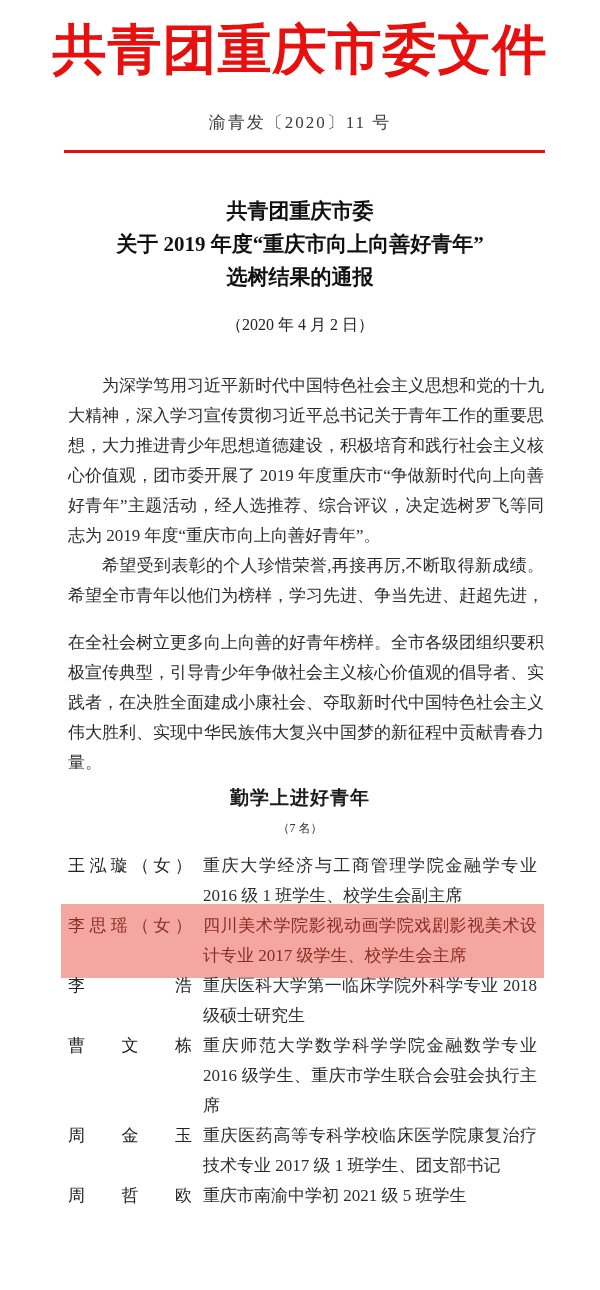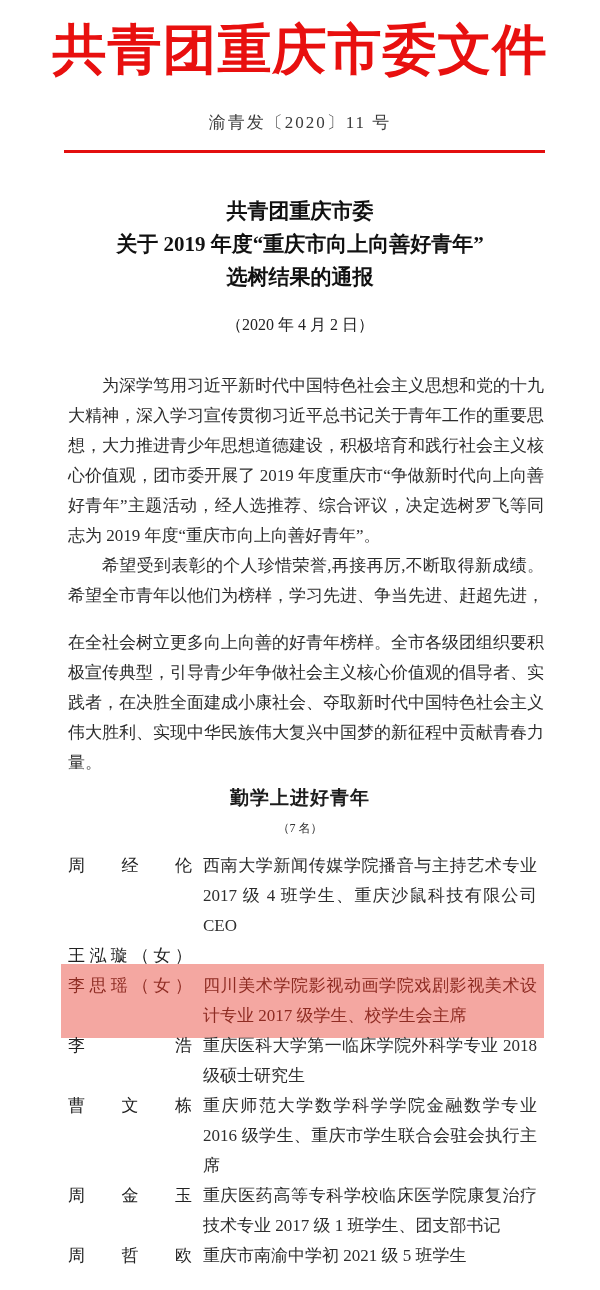--- a/index.html
+++ b/index.html
@@ -128,27 +128,24 @@
 
   <p class="body-para p1">为深学笃用习近平新时代中国特色社会主义思想和党的十九大精神，深入学习宣传贯彻习近平总书记关于青年工作的重要思想，大力推进青少年思想道德建设，积极培育和践行社会主义核心价值观，团市委开展了 2019 年度重庆市“争做新时代向上向善好青年”主题活动，经人选推荐、综合评议，决定选树罗飞等同志为 2019 年度“重庆市向上向善好青年”。</p>
   <p class="body-para p2a">希望受到表彰的个人珍惜荣誉,再接再厉,不断取得新成绩。希望全市青年以他们为榜样，学习先进、争当先进、赶超先进，</p>
   <p class="body-para p2b">在全社会树立更多向上向善的好青年榜样。全市各级团组织要积极宣传典型，引导青少年争做社会主义核心价值观的倡导者、实践者，在决胜全面建成小康社会、夺取新时代中国特色社会主义伟大胜利、实现中华民族伟大复兴中国梦的新征程中贡献青春力量。</p>
 
   <div class="section-heading">勤学上进好青年</div>
   <div class="section-count">（7 名）</div>
 
   <div class="entries">
 
-    <div class="entry">
-      <div class="name">周经伦</div>
-      <div class="desc">西南大学新闻传媒学院播音与主持艺术专业 2017 级 4 班学生、重庆沙鼠科技有限公司 CEO</div>
-    </div>
 
     <div class="entry">
       <div class="name">王泓璇（女）</div>
+      <div class="desc">重庆大学经济与工商管理学院金融学专业 2016 级 1 班学生、校学生会副主席</div>
     </div>
 
     <div class="entry highlight">
       <div class="name">李思瑶（女）</div>
       <div class="desc">四川美术学院影视动画学院戏剧影视美术设计专业 2017 级学生、校学生会主席</div>
     </div>
 
     <div class="entry">
       <div class="name">李　浩</div>
       <div class="desc">重庆医科大学第一临床学院外科学专业 2018 级硕士研究生</div>

